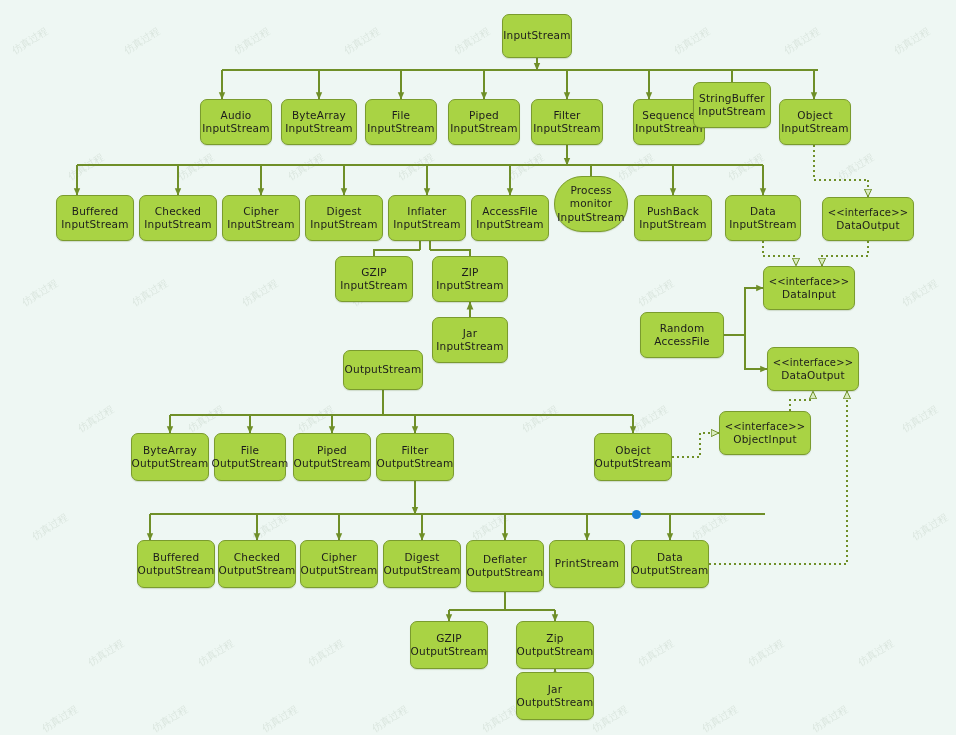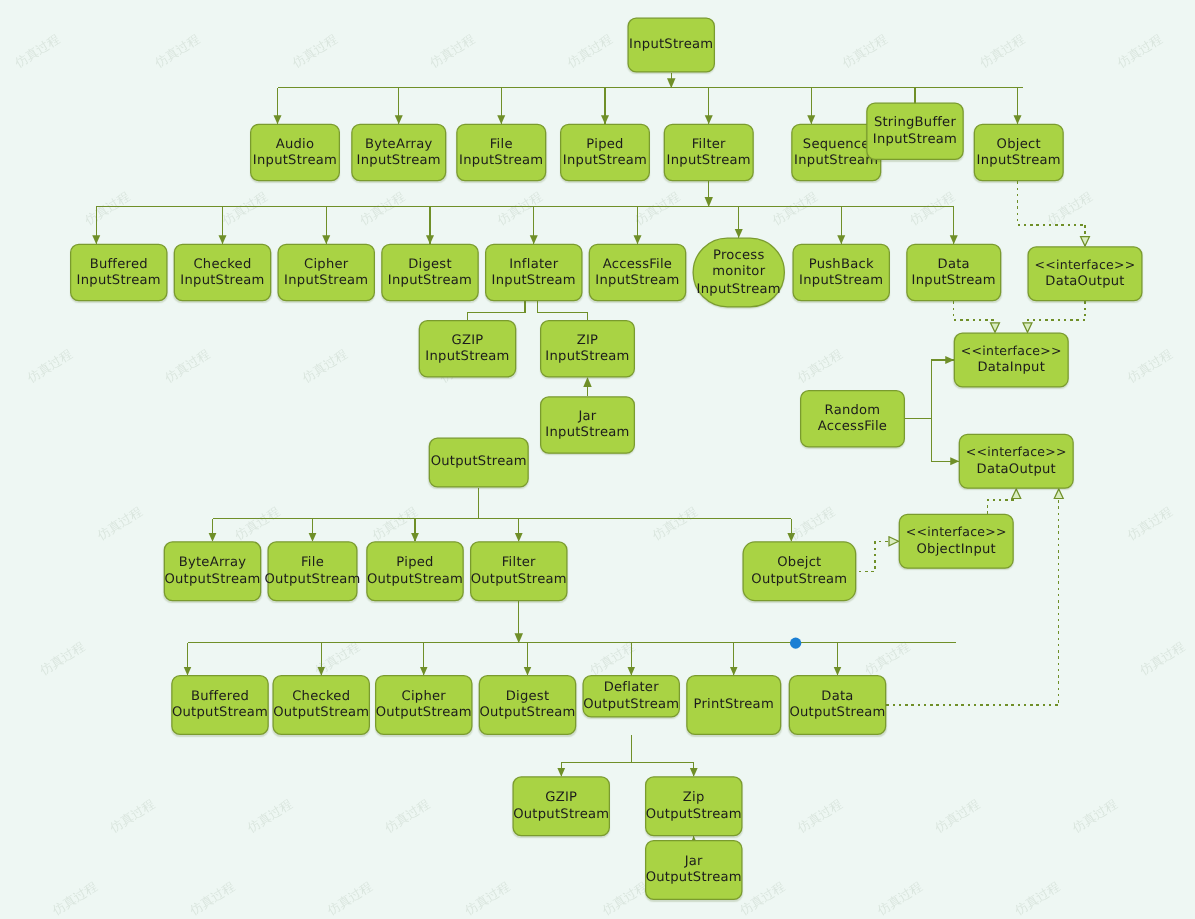--- a/index.html
+++ b/index.html
@@ -213,21 +213,21 @@
         <span class="ln">InputStream</span>
       </div>
       <div class="node" style="left: 388px; top: 195px; width: 78px; height: 46px;">
         <span class="ln">Inflater</span>
         <span class="ln">InputStream</span>
       </div>
       <div class="node" style="left: 471px; top: 195px; width: 78px; height: 46px;">
         <span class="ln">AccessFile</span>
         <span class="ln">InputStream</span>
       </div>
-      <div class="node" style="left: 554px; top: 190px; width: 74px; height: 56px; border-radius: 28px;">
+      <div class="node" style="left: 554px; top: 176px; width: 74px; height: 56px; border-radius: 28px;">
         <span class="ln">Process</span>
         <span class="ln">monitor</span>
         <span class="ln">InputStream</span>
       </div>
       <div class="node" style="left: 634px; top: 195px; width: 78px; height: 46px;">
         <span class="ln">PushBack</span>
         <span class="ln">InputStream</span>
       </div>
       <div class="node" style="left: 725px; top: 195px; width: 76px; height: 46px;">
         <span class="ln">Data</span>
@@ -273,21 +273,21 @@
         <span class="ln">OutputStream</span>
       </div>
       <div class="node" style="left: 293px; top: 433px; width: 78px; height: 48px;">
         <span class="ln">Piped</span>
         <span class="ln">OutputStream</span>
       </div>
       <div class="node" style="left: 376px; top: 433px; width: 78px; height: 48px;">
         <span class="ln">Filter</span>
         <span class="ln">OutputStream</span>
       </div>
-      <div class="node" style="left: 594px; top: 433px; width: 91px; height: 48px; border-radius: 10px;">
+      <div class="node" style="left: 594px; top: 433px; width: 78px; height: 48px;">
         <span class="ln">Obejct</span>
         <span class="ln">OutputStream</span>
       </div>
       <div class="node iface" style="left: 719px; top: 411px; width: 92px; height: 44px;">
         <span class="ln">&lt;&lt;interface&gt;&gt;</span>
         <span class="ln">ObjectInput</span>
       </div>
       <div class="node" style="left: 137px; top: 540px; width: 78px; height: 48px;">
         <span class="ln">Buffered</span>
         <span class="ln">OutputStream</span>
@@ -297,21 +297,21 @@
         <span class="ln">OutputStream</span>
       </div>
       <div class="node" style="left: 300px; top: 540px; width: 78px; height: 48px;">
         <span class="ln">Cipher</span>
         <span class="ln">OutputStream</span>
       </div>
       <div class="node" style="left: 383px; top: 540px; width: 78px; height: 48px;">
         <span class="ln">Digest</span>
         <span class="ln">OutputStream</span>
       </div>
-      <div class="node" style="left: 466px; top: 540px; width: 78px; height: 34px;">
+      <div class="node" style="left: 466px; top: 540px; width: 78px; height: 52px;">
         <span class="ln">Deflater</span>
         <span class="ln">OutputStream</span>
       </div>
       <div class="node" style="left: 549px; top: 540px; width: 76px; height: 48px;">
         <span class="ln">PrintStream</span>
       </div>
       <div class="node" style="left: 631px; top: 540px; width: 78px; height: 48px;">
         <span class="ln">Data</span>
         <span class="ln">OutputStream</span>
       </div>

